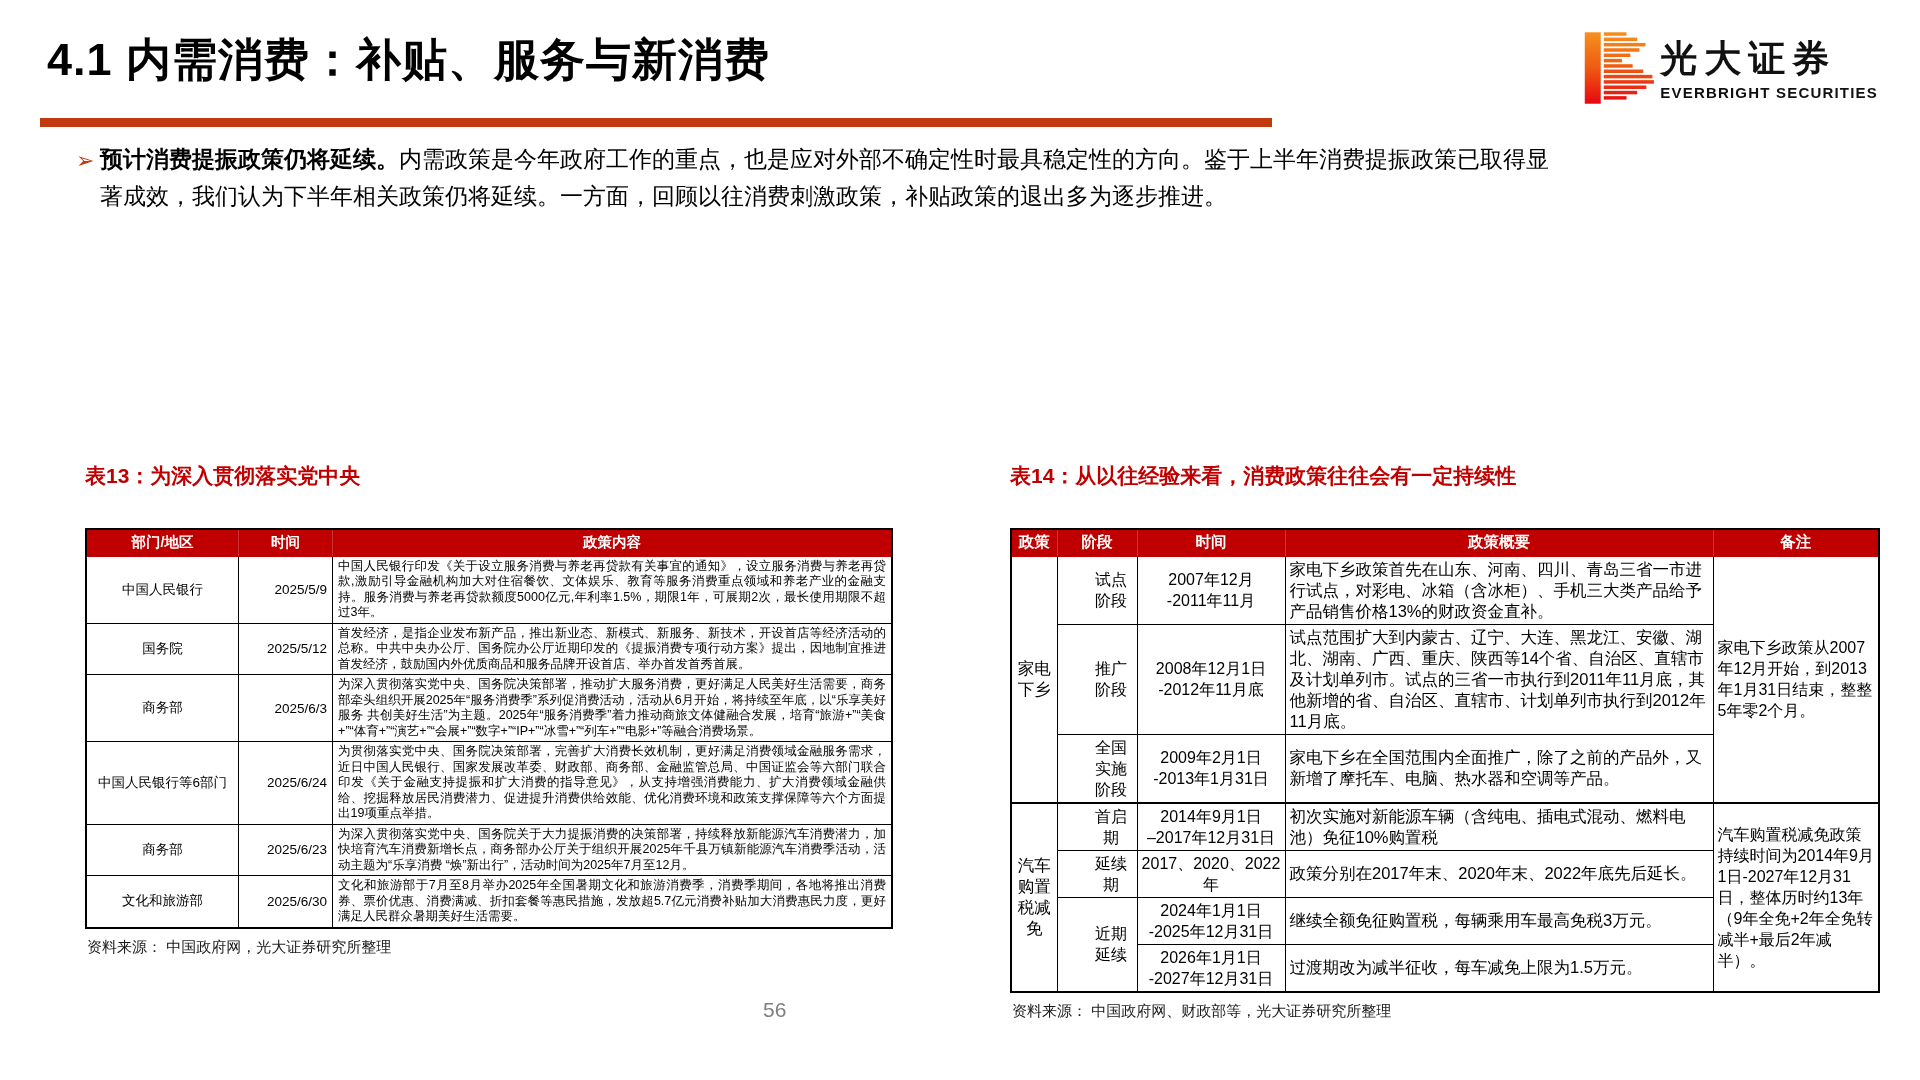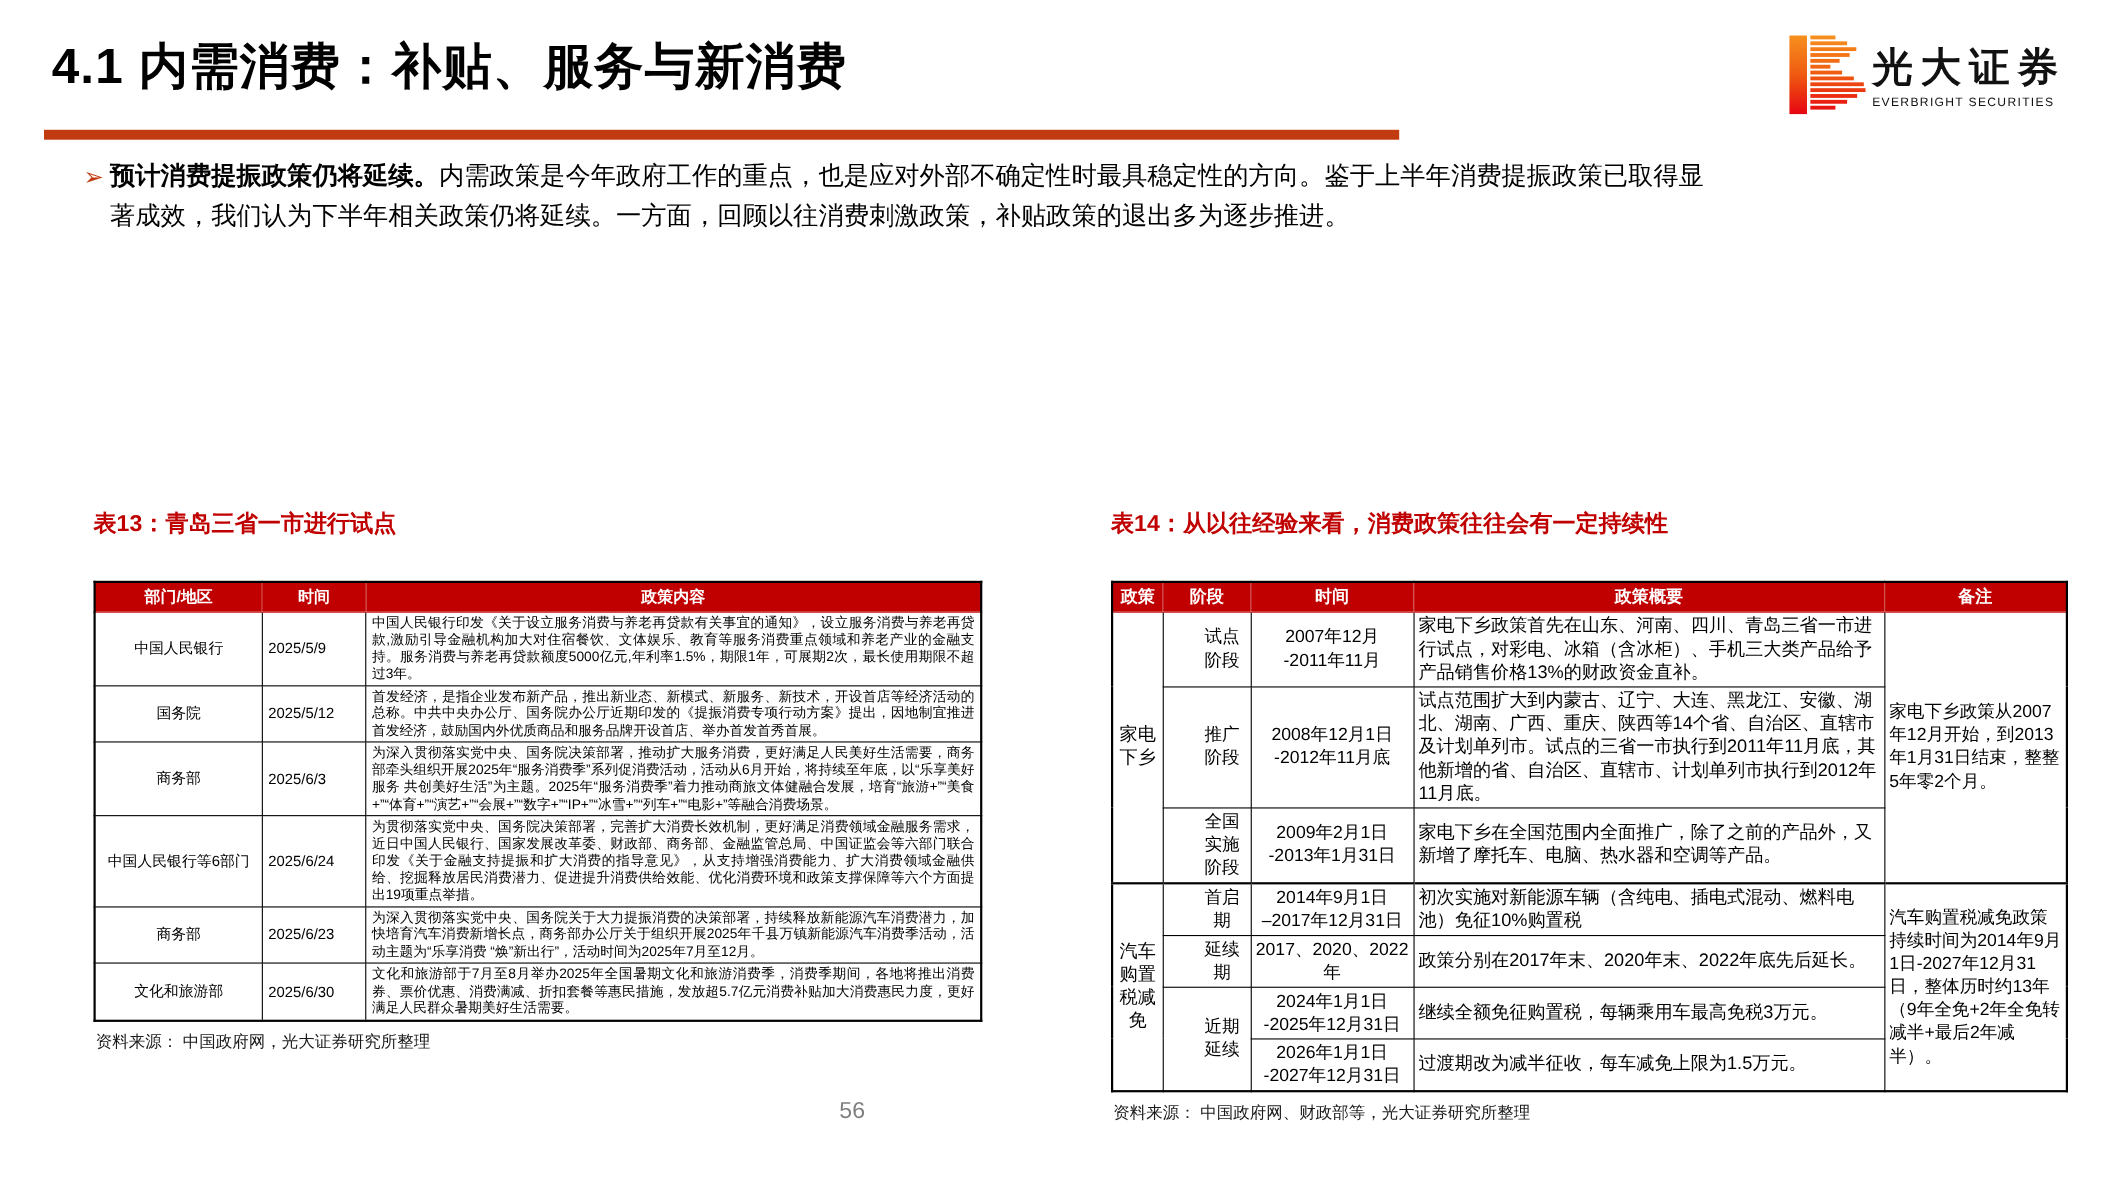--- a/index.html
+++ b/index.html
@@ -5,21 +5,21 @@
   * { margin:0; padding:0; box-sizing:border-box; }
   html,body { background:#fff; }
   body { font-family:"Liberation Sans","DejaVu Sans",sans-serif; }
   .page { position:relative; width:1920px; height:1080px; background:#fff; overflow:hidden; }
 
   
   .slide-title { position:absolute; left:47px; top:30px; font-size:45px; font-weight:bold; color:#000; letter-spacing:1px; }
   .divider { position:absolute; left:40px; top:118px; width:1232px; height:9px; background:#c23a10; }
   .logo { position:absolute; right:42px; top:30px; display:flex; align-items:center; }
   .logo-text .cn { font-size:37px; font-weight:600; color:#111; letter-spacing:7px; line-height:1.1; }
-  .logo-text .en { font-size:11px; font-weight:normal; color:#111; letter-spacing:1.2px; margin-top:4px; }
+  .logo-text .en { font-size:15px; font-weight:bold; color:#111; letter-spacing:1.2px; margin-top:4px; }
 
   
   .intro { position:absolute; left:76px; top:141px; width:1478px; font-size:23px; line-height:37px; color:#000; padding-left:24px; }
   .intro .arrow { position:absolute; left:0; top:1px; color:#c0390f; font-size:22px; }
   .intro .lead { font-weight:bold; }
 
   
   .tbl-section { position:absolute; top:462px; }
   .sec-left  { left:85px;  width:812px; }
   .sec-right { left:1010px; width:872px; }
@@ -28,21 +28,21 @@
 
   table { border-collapse:collapse; table-layout:fixed; border:2px solid #000; background:#fff;margin-top:38px; }
   th { background:#c00000; color:#fff; font-weight:bold; border:1px solid #c00000; border-right:1px solid #fff3; }
   td { border:1px solid #000; vertical-align:middle; color:#000; }
 
   
   .t13 { width:808px; }
   .t13 th { font-size:14.5px; height:27px; }
   .t13 td { padding:2px 5px; }
   .t13 td.c-dept { text-align:center; font-size:13.5px; }
-  .t13 td.c-date { text-align:left; font-size:13.5px; }
+  .t13 td.c-date { text-align:right; font-size:13.5px; }
   .t13 td.c-cont { font-size:12.5px; line-height:15.5px; text-align:justify; }
 
   
   .t14 { width:868px; }
   .t14 th { font-size:15.5px; height:27px; }
   .t14 td { padding:2px 4px; font-size:16.5px; line-height:21px; }
   .t14 td.c-policy { text-align:center; font-size:16.5px; }
   .t14 td.c-stage { text-align:center; font-size:16px;padding-left:32px; }
   .t14 td.c-time { text-align:center; font-size:16px; white-space:pre-line; }
   .t14 td.c-sum { text-align:left; }
@@ -93,21 +93,21 @@
   </div>
 
   <div class="divider"></div>
 
   <div class="intro">
     <span class="arrow">➢</span>
     <span class="lead">预计消费提振政策仍将延续。</span><span>内需政策是今年政府工作的重点，也是应对外部不确定性时最具稳定性的方向。鉴于上半年消费提振政策已取得显著成效，我们认为下半年相关政策仍将延续。一方面，回顾以往消费刺激政策，补贴政策的退出多为逐步推进。</span>
   </div>
 
   <div class="tbl-section sec-left">
-    <div class="tbl-title">表13：青岛三省一市进行试点</div>
+    <div class="tbl-title">表13：为深入贯彻落实党中央</div>
     <table class="t13">
       <colgroup>
           <col style="width:152px">
           <col style="width:94px">
           <col style="width:558px">
         </colgroup>
       <thead>
         <tr>
           <th>部门/地区</th>
           <th>时间</th>

